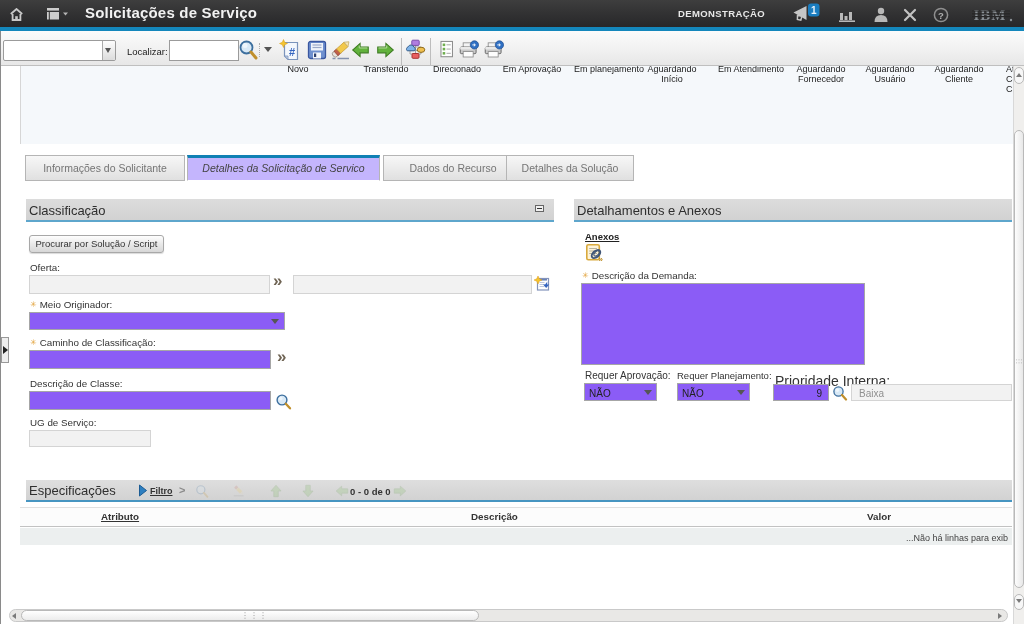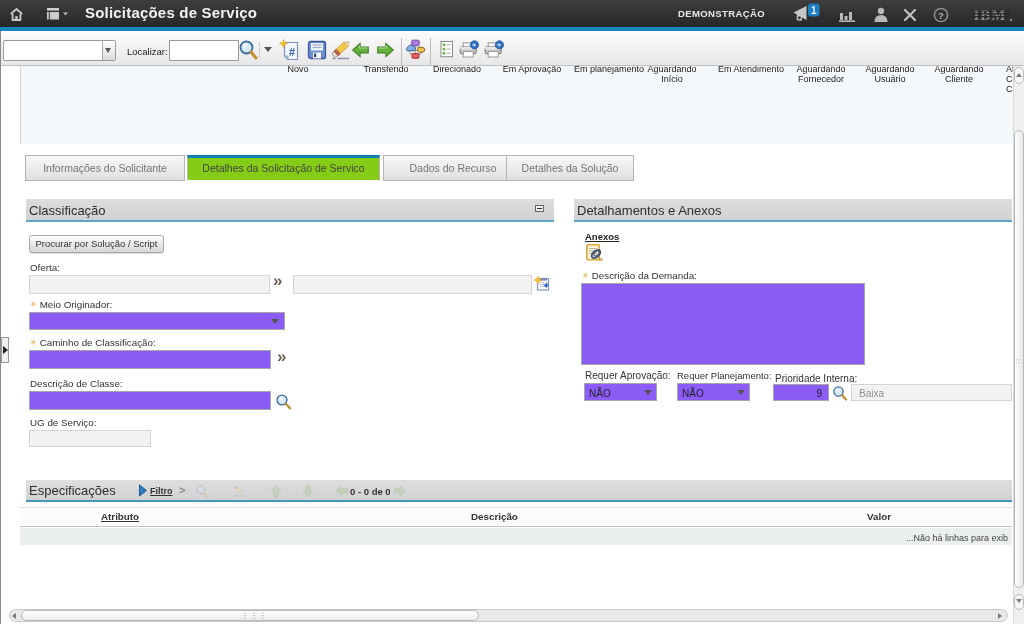--- a/index.html
+++ b/index.html
@@ -28,22 +28,22 @@
   background:#f5f8fb;border-left:1px solid #d6d6d6;overflow:hidden;}
 .stlabel{position:absolute;top:-2px;font-size:9px;color:#222;text-align:center;line-height:10px;transform:translateX(-50%);}
 #appbar{position:absolute;left:266px;top:32px;width:727px;height:27px;background:#d9d9d9;
   border-bottom:2px solid #4795c1;border-left:1px solid #9f9f9f;}
 #appbar span{position:absolute;left:6px;top:5px;font-size:13px;color:#333;}
 
 
 .tab{position:absolute;top:89px;height:26px;font-size:10.5px;color:#757575;
   background:linear-gradient(180deg,#f7f7f7,#e0e0e0);border:1px solid #b5b5b5;
   text-align:center;line-height:24px;}
-.tab.active{background:#84cc16;border-top:3px solid #1080b4;border-bottom:1px solid #fff;
-  color:#444;line-height:21px;}
+.tab.active{background:#c4b5fd;border-top:3px solid #1080b4;border-bottom:1px solid #fff;
+  color:#444;line-height:21px;font-style:italic;}
 
 
 .sechdr{position:absolute;height:23px;background:linear-gradient(180deg,#dcdcdc,#d2d2d2);
   border-bottom:2px solid #5ea6cc;}
 .sechdr span{position:absolute;left:3px;top:4px;font-size:13px;color:#2e2e2e;}
 .minbox{position:absolute;width:9px;height:7px;border:1px solid #666;background:#f0f0f0;}
 .minbox:after{content:"";position:absolute;left:1px;top:2px;width:5px;height:1px;background:#333;}
 
 .lbl{position:absolute;font-size:9.8px;color:#333;white-space:nowrap;}
 .req:before{content:"\2733";color:#e2a23a;font-size:8px;margin-right:3px;vertical-align:1px;}
@@ -293,21 +293,21 @@
       <g transform="rotate(-42 10 10)">
         <ellipse cx="10" cy="10" rx="5" ry="3" fill="none" stroke="#3f5577" stroke-width="1.9"></ellipse>
         <ellipse cx="10.8" cy="10" rx="3.2" ry="1.8" fill="none" stroke="#3f5577" stroke-width="1.1"></ellipse>
       </g>
       <text x="12.5" y="18" font-size="8" font-weight="bold" fill="#b98a22" font-family="Liberation Sans,sans-serif">»</text>
     </svg>
     <div class="lbl req" style="left:581px;top:204px;">Descrição da Demanda:</div>
     <div class="fld" style="left:580px;top:217px;width:284px;height:82px;"></div>
     <div class="lbl" style="left:584px;top:304px;font-size:10px;">Requer Aprovação:</div>
     <div class="lbl" style="left:676px;top:304px;font-size:9.5px;">Requer Planejamento:</div>
-    <div class="lbl" style="left:774px;top:307px;font-size:10px;">Prioridade Interna:</div>
+    <div class="lbl" style="left:774px;top:307px;font-size:14px;">Prioridade Interna:</div>
     <div class="fld" style="left:583px;top:317px;width:73px;height:18px;font-size:10px;color:#222;padding:4px 0 0 4px;">NÃO</div>
     <div class="selarrow" style="left:643px;top:324px;"></div>
     <div class="fld" style="left:676px;top:317px;width:73px;height:18px;font-size:10px;color:#222;padding:4px 0 0 4px;">NÃO</div>
     <div class="selarrow" style="left:736px;top:324px;"></div>
     <div class="fld" style="left:772px;top:318px;width:56px;height:17px;font-size:10px;color:#222;text-align:right;padding:3px 6px 0 0;">9</div>
     <svg class="abs" style="left:831px;top:319px;" width="16" height="16" viewBox="0 0 16 16">
       <circle cx="6.5" cy="6.5" r="4.6" fill="#d8e9f6" stroke="#3d6f9e" stroke-width="1.3"></circle>
       <circle cx="5.4" cy="5.2" r="1.7" fill="#eef6fc"></circle>
       <line x1="10" y1="10" x2="14" y2="14.5" stroke="#c08f2b" stroke-width="2.2" stroke-linecap="round"></line>
     </svg>

